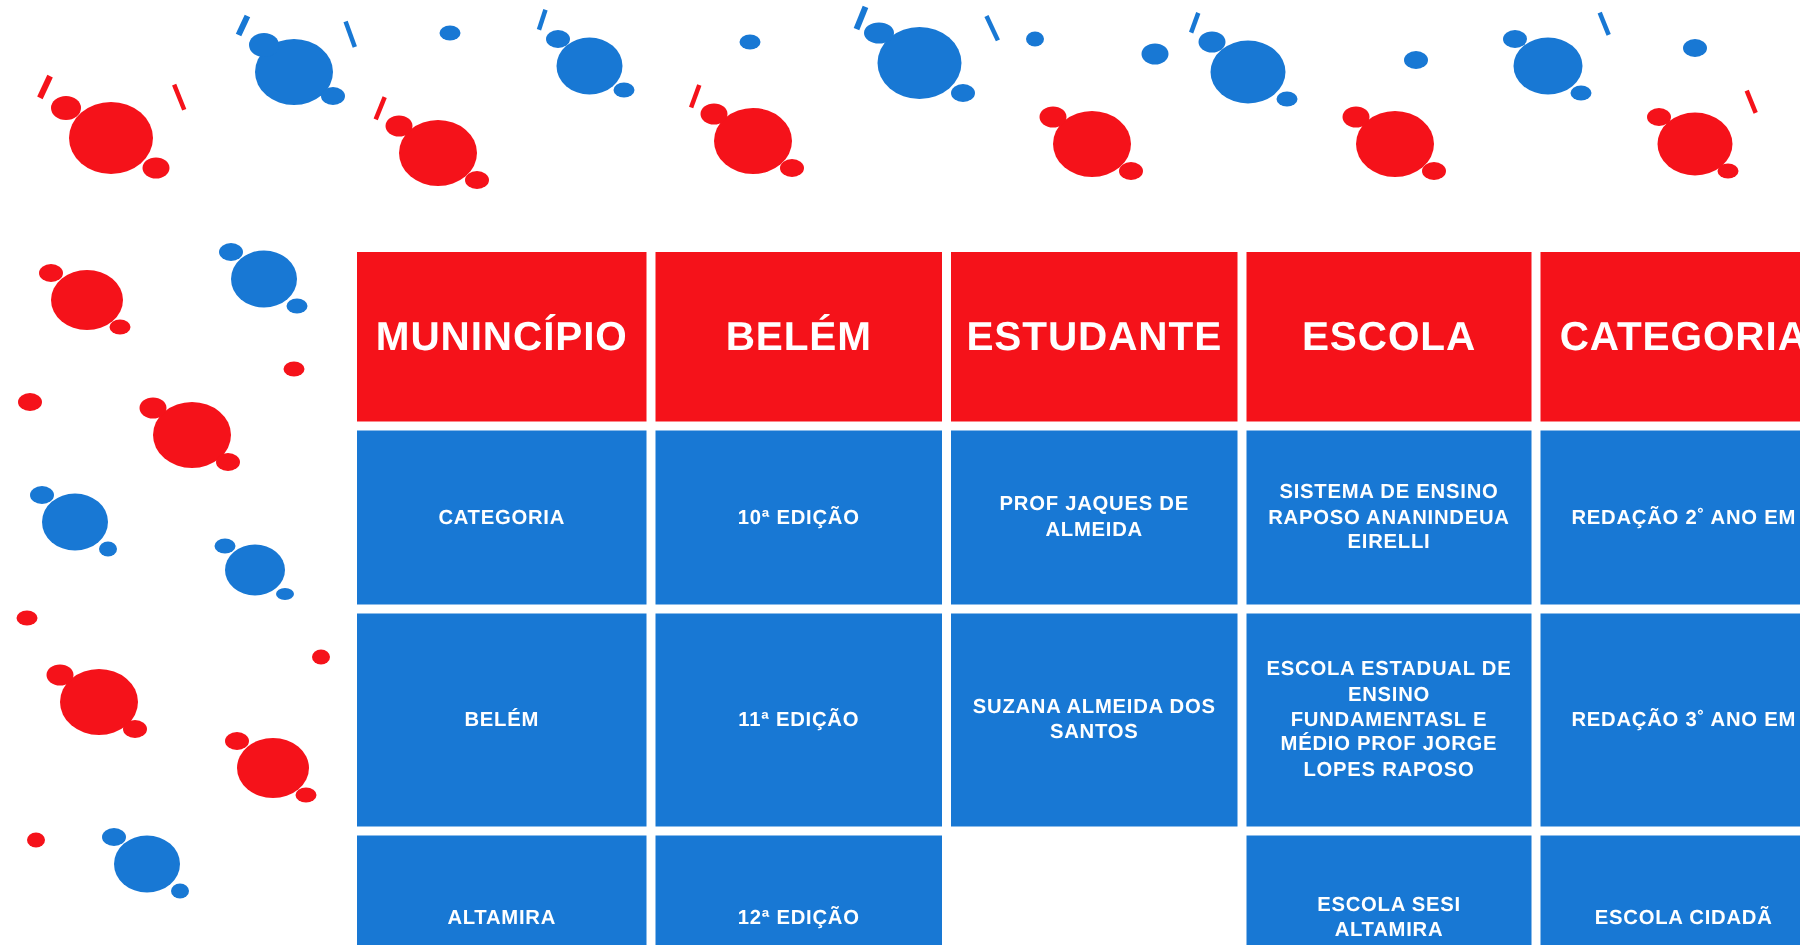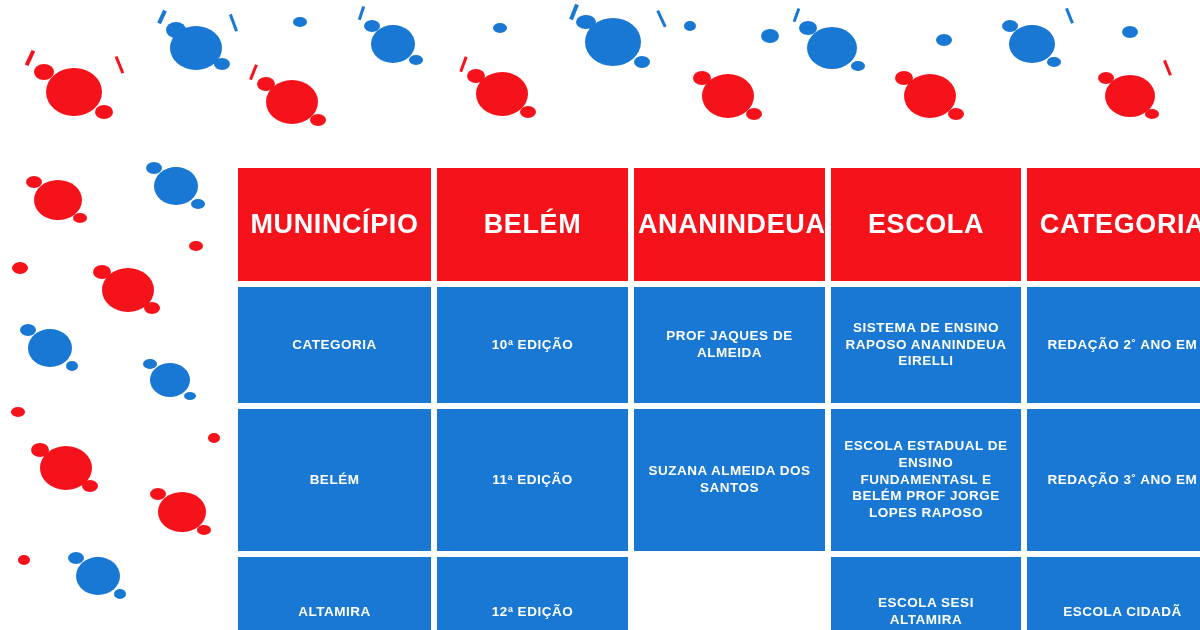--- a/index.html
+++ b/index.html
@@ -194,38 +194,38 @@
       <col class="c0">
         <col class="c1">
         <col class="c2">
         <col class="c3">
         <col class="c4">
     </colgroup>
     <thead>
       <tr>
         <th>MUNINCÍPIO</th>
         <th>BELÉM</th>
-        <th>ANANINDEUA</th>
+        <th>ESTUDANTE</th>
         <th>ESCOLA</th>
         <th>CATEGORIA</th>
       </tr>
     </thead>
     <tbody>
       <tr class="row-1">
         <td>CATEGORIA</td>
         <td>10ª EDIÇÃO</td>
         <td>PROF JAQUES DE ALMEIDA</td>
         <td>SISTEMA DE ENSINO RAPOSO ANANINDEUA EIRELLI</td>
         <td>REDAÇÃO 2˚ ANO EM</td>
       </tr>
       <tr class="row-2">
         <td>BELÉM</td>
         <td>11ª EDIÇÃO</td>
         <td>SUZANA ALMEIDA DOS SANTOS</td>
-        <td>ESCOLA ESTADUAL DE ENSINO FUNDAMENTASL E BELÉM PROF JORGE LOPES RAPOSO</td>
+        <td>ESCOLA ESTADUAL DE ENSINO FUNDAMENTASL E MÉDIO PROF JORGE LOPES RAPOSO</td>
         <td>REDAÇÃO 3˚ ANO EM</td>
       </tr>
       <tr class="row-3">
         <td>ALTAMIRA</td>
         <td>12ª EDIÇÃO</td>
         <td class="empty"></td>
         <td>ESCOLA SESI ALTAMIRA</td>
         <td>ESCOLA CIDADÃ</td>
       </tr>
     </tbody>

